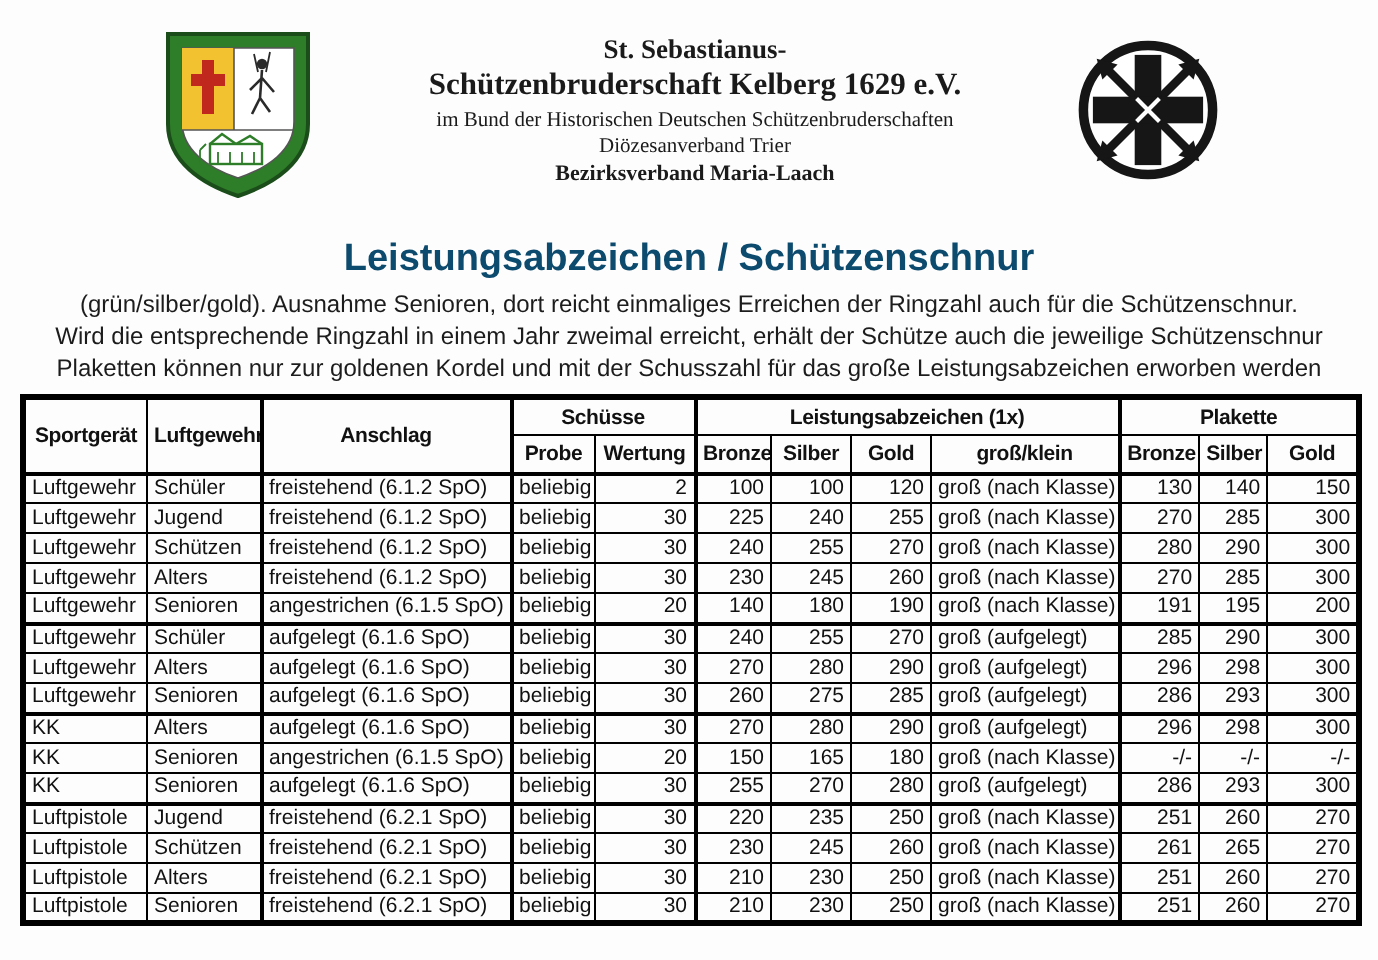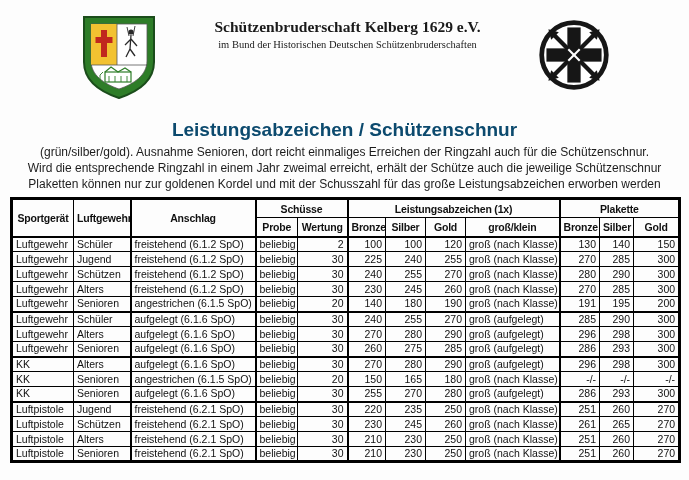--- a/index.html
+++ b/index.html
@@ -116,22 +116,25 @@
         <g stroke="#2e7d28" stroke-width="1.2" fill="none">
           <rect x="27" y="60" width="26" height="10"></rect>
           <path d="M27 60 L33 55 L40 60 M40 60 L47 56 L53 60"></path>
           <path d="M31 70 V64 M37 70 V64 M43 70 V64 M49 70 V64" stroke-width="0.9"></path>
           <path d="M22 63 L22 70 M22 63 L25 60" stroke-width="0.9"></path>
         </g>
       </svg>
     </div>
 
     <div class="org-text">
+      <div class="org1">St. Sebastianus-</div>
       <div class="org2">Schützenbruderschaft Kelberg 1629 e.V.</div>
       <div class="org3">im Bund der Historischen Deutschen Schützenbruderschaften</div>
+      <div class="org4">Diözesanverband Trier</div>
+      <div class="org5">Bezirksverband Maria-Laach</div>
     </div>
 
     <div class="emblem-right">
       <svg viewBox="0 0 80 80" width="76" height="78" aria-hidden="true">
         <circle cx="40" cy="40" r="34" fill="#ffffff" stroke="#161616" stroke-width="5"></circle>
         <g stroke="#161616" stroke-width="4.5">
           <line x1="18" y1="18" x2="62" y2="62"></line>
           <line x1="62" y1="18" x2="18" y2="62"></line>
         </g>
         <g fill="#161616">

